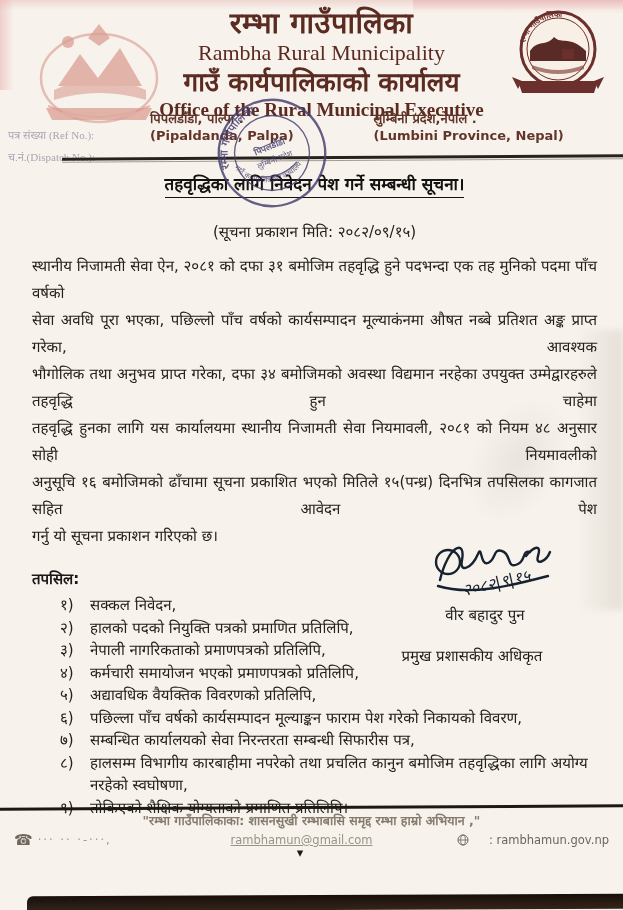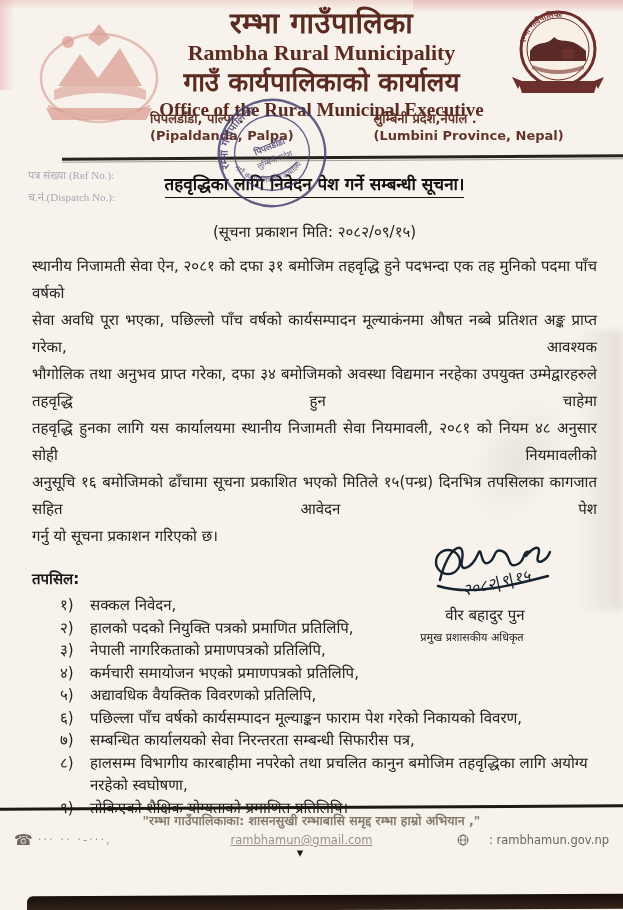--- a/index.html
+++ b/index.html
@@ -20,27 +20,27 @@
     background:linear-gradient(90deg,rgba(0,0,0,0),rgba(150,140,128,.18));filter:blur(3px);}
   .mid-wash{position:absolute;right:60px;top:390px;width:90px;height:140px;
     background:radial-gradient(ellipse at center,rgba(160,150,140,.16),rgba(160,150,140,0) 70%);
     transform:rotate(30deg);}
   .bottom-strip{position:absolute;left:27px;right:-4px;top:895px;height:15px;
     background:linear-gradient(180deg,#170f0b,#34241a);transform:rotate(-0.25deg);
     border-radius:6px 2px 0 0;}
   
   .hdr{position:absolute;left:130px;right:110px;top:6px;text-align:center;color:#5b2a20;}
   .hdr .np1{font-size:29px;font-weight:700;line-height:34px;letter-spacing:.5px;}
-  .hdr .en1{font-family:"Liberation Serif",serif;font-size:22px;font-weight:700;line-height:26px;}
+  .hdr .en1{font-family:"Liberation Serif",serif;font-size:22px;font-weight:400;line-height:26px;}
   .hdr .np2{font-size:26px;font-weight:700;line-height:32px;}
   .hdr .en2{font-family:"Liberation Serif",serif;font-size:19px;font-weight:700;line-height:24px;}
   .addr-row{position:absolute;left:150px;right:26px;top:110px;display:flex;color:#63352a;}
   .addr-col{width:50%;text-align:left;font-size:13px;font-weight:700;line-height:17px;}
-  .refs{position:absolute;left:28px;top:124px;color:#978fa6;font-size:11px;line-height:22px;
-    font-family:"Liberation Serif",serif;opacity:.8;margin-top:40px;}
+  .refs{position:absolute;left:8px;top:124px;color:#978fa6;font-size:11px;line-height:22px;
+    font-family:"Liberation Serif",serif;opacity:.8;}
   .rule{position:absolute;left:62px;right:0;top:156px;height:3px;background:#27221d;
     transform:rotate(-0.35deg);}
   .rule2{position:absolute;left:62px;right:0;top:160px;height:1px;background:#6e6357;
     transform:rotate(-0.35deg);opacity:.6;}
   .emblem-left{position:absolute;left:28px;top:16px;width:142px;height:120px;opacity:.62;filter:blur(.4px);}
   .logo-right{position:absolute;left:498px;top:5px;width:120px;height:100px;opacity:.9;filter:blur(.3px);}
   .stamp{position:absolute;left:213px;top:94px;width:118px;height:118px;
     transform:rotate(-22deg);opacity:.82;z-index:5;}
   
   .content{position:absolute;left:32px;right:26px;top:172px;}
@@ -52,21 +52,21 @@
   .para-line{line-height:27px;text-align:justify;text-align-last:justify;}
   .para-line.last{text-align-last:left;}
   .list-head{font-size:15px;font-weight:700;margin-top:18px;color:#1b1917;}
   .list{margin-top:6px;}
   .li{display:flex;font-size:15px;line-height:22.5px;color:#23201d;}
   .li .num{width:30px;margin-left:28px;flex:none;}
   
   .sig-block{position:absolute;right:38px;top:536px;width:200px;text-align:center;z-index:4;}
   .sig-svg{width:150px;height:74px;margin-left:40px;}
   .sig-name{font-size:15px;color:#1d1b19;margin-top:-10px;}
-  .sig-title{font-size:11px;color:#1d1b19;margin-top:5px;margin-left:-26px;}
+  .sig-title{font-size:15px;color:#1d1b19;margin-top:21px;margin-left:-26px;}
   
   .f-rule{position:absolute;left:0;right:0;top:806px;height:3px;background:#1c1814;
     transform:rotate(-0.3deg);}
   .slogan{position:absolute;left:40px;right:40px;top:812px;text-align:center;
     font-size:12.5px;color:#857c6e;font-weight:600;}
   .contacts{position:absolute;left:14px;right:14px;top:831px;display:flex;
     align-items:center;font-size:11.5px;color:#8d857a;}
   .c-phone{width:170px;display:flex;align-items:center;gap:5px;}
   .phone-glyph{font-size:15px;color:#6f675c;}
   .phone-num{letter-spacing:2px;color:#a29a8d;filter:blur(.5px);}

